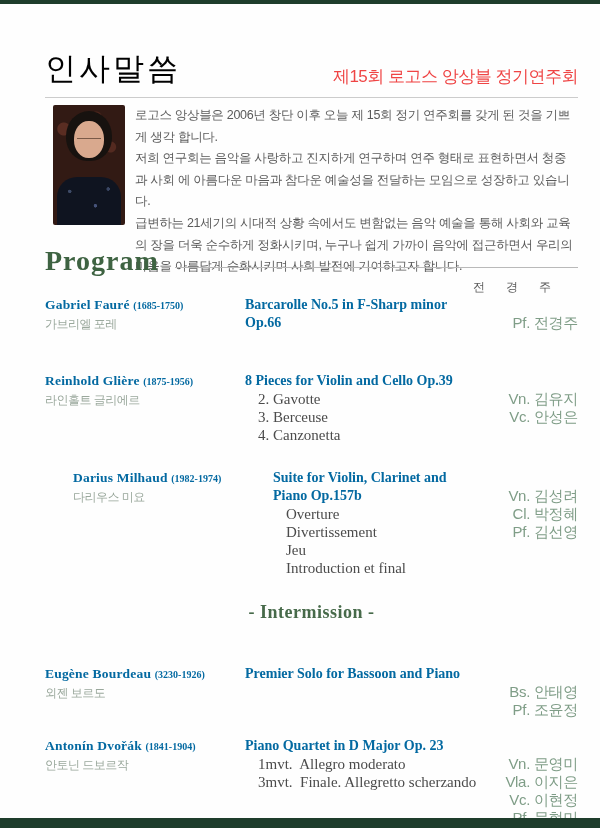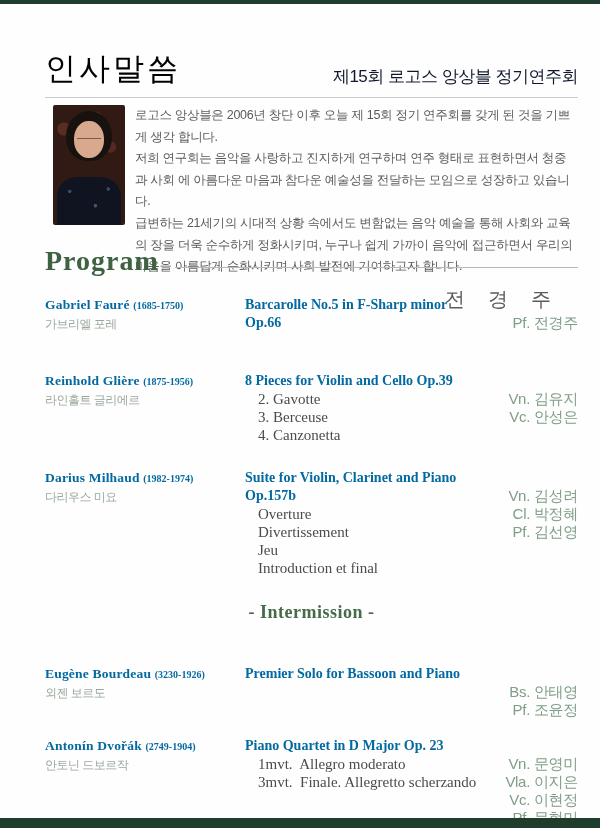--- a/index.html
+++ b/index.html
@@ -13,21 +13,21 @@
   .bottom-bar { position:absolute; bottom:0; left:0; right:0; height:10px; background:#1e3d2c; }
 
   
   .header { position:absolute; top:38px; left:45px; right:22px; height:52px; }
   .page-title {
     position:absolute; left:0; bottom:0;
     font-size:31px; color:#000000; letter-spacing:3px; font-weight:400;
   }
   .page-subtitle {
     position:absolute; right:0; bottom:2px;
-    font-size:17px; color:#0f172a; letter-spacing:-0.5px;
+    font-size:17px; color:#ef4444; letter-spacing:-0.5px;
   }
   .header-rule { position:absolute; top:97px; left:45px; right:22px; height:1px; background:#cccccc; }
 
   
   .greeting { position:absolute; top:105px; left:53px; right:22px; display:flex; }
   .photo {
     width:72px; height:120px; flex-shrink:0; margin-right:10px;
     position:relative; overflow:hidden; border-radius:2px;
     background:
       radial-gradient(circle at 15% 20%, #5a2d22 0 6px, transparent 7px),
@@ -45,40 +45,40 @@
       radial-gradient(circle at 60% 60%, #46537a 0 1.5px, transparent 2px),
       radial-gradient(circle at 80% 25%, #3a4663 0 1.5px, transparent 2px),
       #0f1420;
     border-radius:20px 20px 0 0;
   }
   .greeting-text { flex:1; }
   .greeting-text p {
     margin:0; font-size:12.5px; line-height:21.6px; color:#5a5a5a; letter-spacing:-0.3px;
   }
   .signature {
-    text-align:right; margin-top:8px; padding-right:18px;
-    font-family:"Liberation Serif", serif; font-size:20px; color:#5c5c5c; letter-spacing:9px;
+    text-align:right; margin-top:1px; padding-right:18px;
+    font-family:"Liberation Serif", serif; font-size:12px; color:#5c5c5c; letter-spacing:9px;
   }
 
   
   .program-heading {
     position:absolute; top:250px; left:45px; right:22px;
     display:flex; align-items:flex-end;
   }
   .program-heading .label {
     font-family:"Liberation Serif", serif; font-weight:bold;
     font-size:28px; color:#3e6342; letter-spacing:1px; line-height:22px;
   }
   .program-heading .rule { flex:1; height:1px; background:#b9b9b9; margin-left:16px; margin-bottom:4px; }
 
   .entries { position:absolute; top:296px; left:45px; right:22px; }
   .entry { display:grid; grid-template-columns:200px 1fr 100px; }
   .entries > div:nth-child(1) { margin-bottom:39px; }
   .entries > div:nth-child(2) { margin-bottom:25px; }
-  .entries > div:nth-child(3) { margin-bottom:26px; }
+  .entries > div:nth-child(3) { margin-bottom:26px;margin-left:28px; }
   .entries > div:nth-child(4) { margin-bottom:44px; }
   .entries > div:nth-child(5) { margin-bottom:18px; }
 
   .composer {
     font-family:"Liberation Serif", serif; font-weight:bold;
     font-size:13.5px; color:#0369a1; line-height:18px; letter-spacing:0.2px;
   }
   .composer .dates { font-size:10px; letter-spacing:0; }
   .composer-kr { font-size:12px; color:#9aa89c; line-height:18px; letter-spacing:-0.5px; }
   .piece-title {
@@ -202,21 +202,21 @@
     <div class="performers">
         <div class="performer">Bs. 안태영</div>
         <div class="performer">Pf. 조윤정</div>
       </div>
   </div>
 
   <div class="entry">
     <div>
       <div class="composer">
         <span>Antonín Dvořák </span>
-        <span class="dates">(2749-1904)</span>
+        <span class="dates">(1841-1904)</span>
       </div>
       <div class="composer-kr">안토닌 드보르작</div>
     </div>
     <div>
       <div class="piece-title">Piano Quartet in D Major Op. 23</div>
     <div class="movement">1mvt.&nbsp; Allegro moderato</div>
         <div class="movement">3mvt.&nbsp; Finale. Allegretto scherzando</div>
       </div>
     <div class="performers">
         <div class="performer">Vn. 문영미</div>

